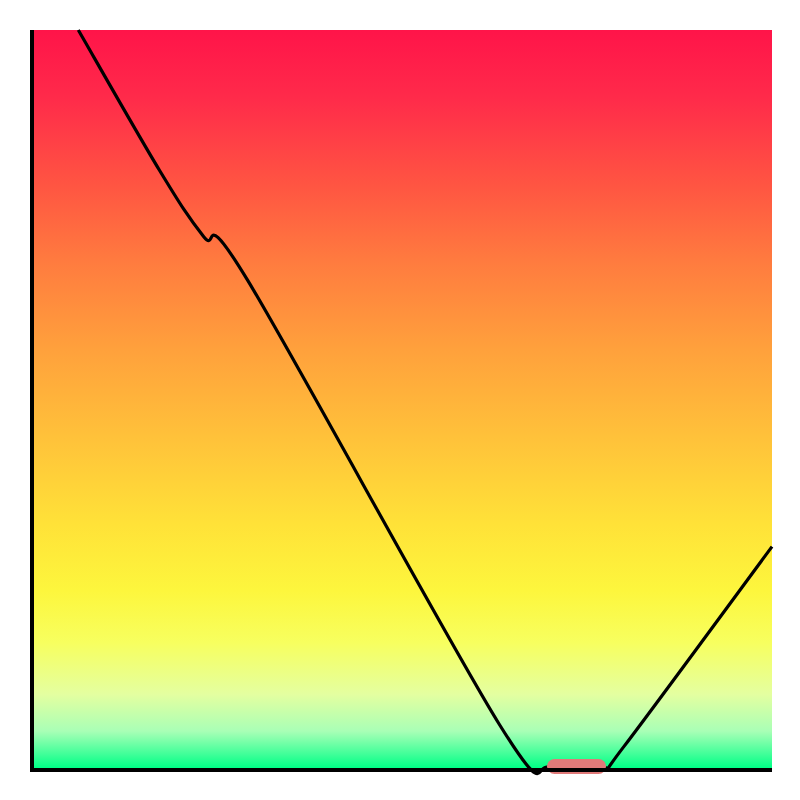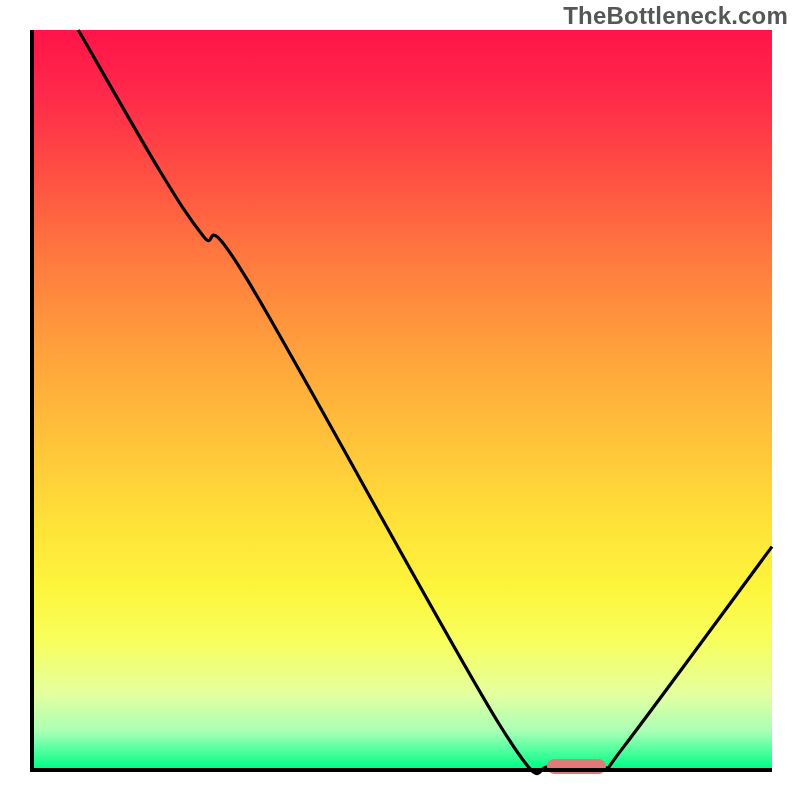--- a/index.html
+++ b/index.html
@@ -70,21 +70,20 @@
     position: absolute;
     background: #e07a79;
     border-radius: 8px;
   }
 </style>
 </head>
 <body>
 
 <div class="wrapper">
 
-  <div class="watermark">TheBottleneck.com</div>
 
   <div class="plot-area"></div>
 
   <svg class="curve" viewBox="0 0 738 738" preserveAspectRatio="none">
     <path id="curve-path" d="M 44.28 0.00 C 57.81 23.37, 104.55 105.78, 125.46 140.22 C 146.37 174.66, 154.98 188.19, 169.74 206.64 C 184.50 225.09, 164.82 169.74, 214.02 250.92 C 263.22 332.10, 414.51 612.54, 464.94 693.72 C 515.37 774.90, 499.38 730.62, 516.60 738.00 C 533.82 745.38, 555.96 741.69, 568.26 738.00 C 580.56 734.31, 562.11 752.76, 590.40 715.86 C 618.69 678.96, 713.40 549.81, 738.00 516.60" fill="none" stroke="#000" stroke-width="3.2"></path>
   </svg>
 
   <div class="marker" id="min-marker" style="left: 546.6px; top: 759px; width: 59.66px; height: 15px;"></div>
 
   <div class="axes"></div>

